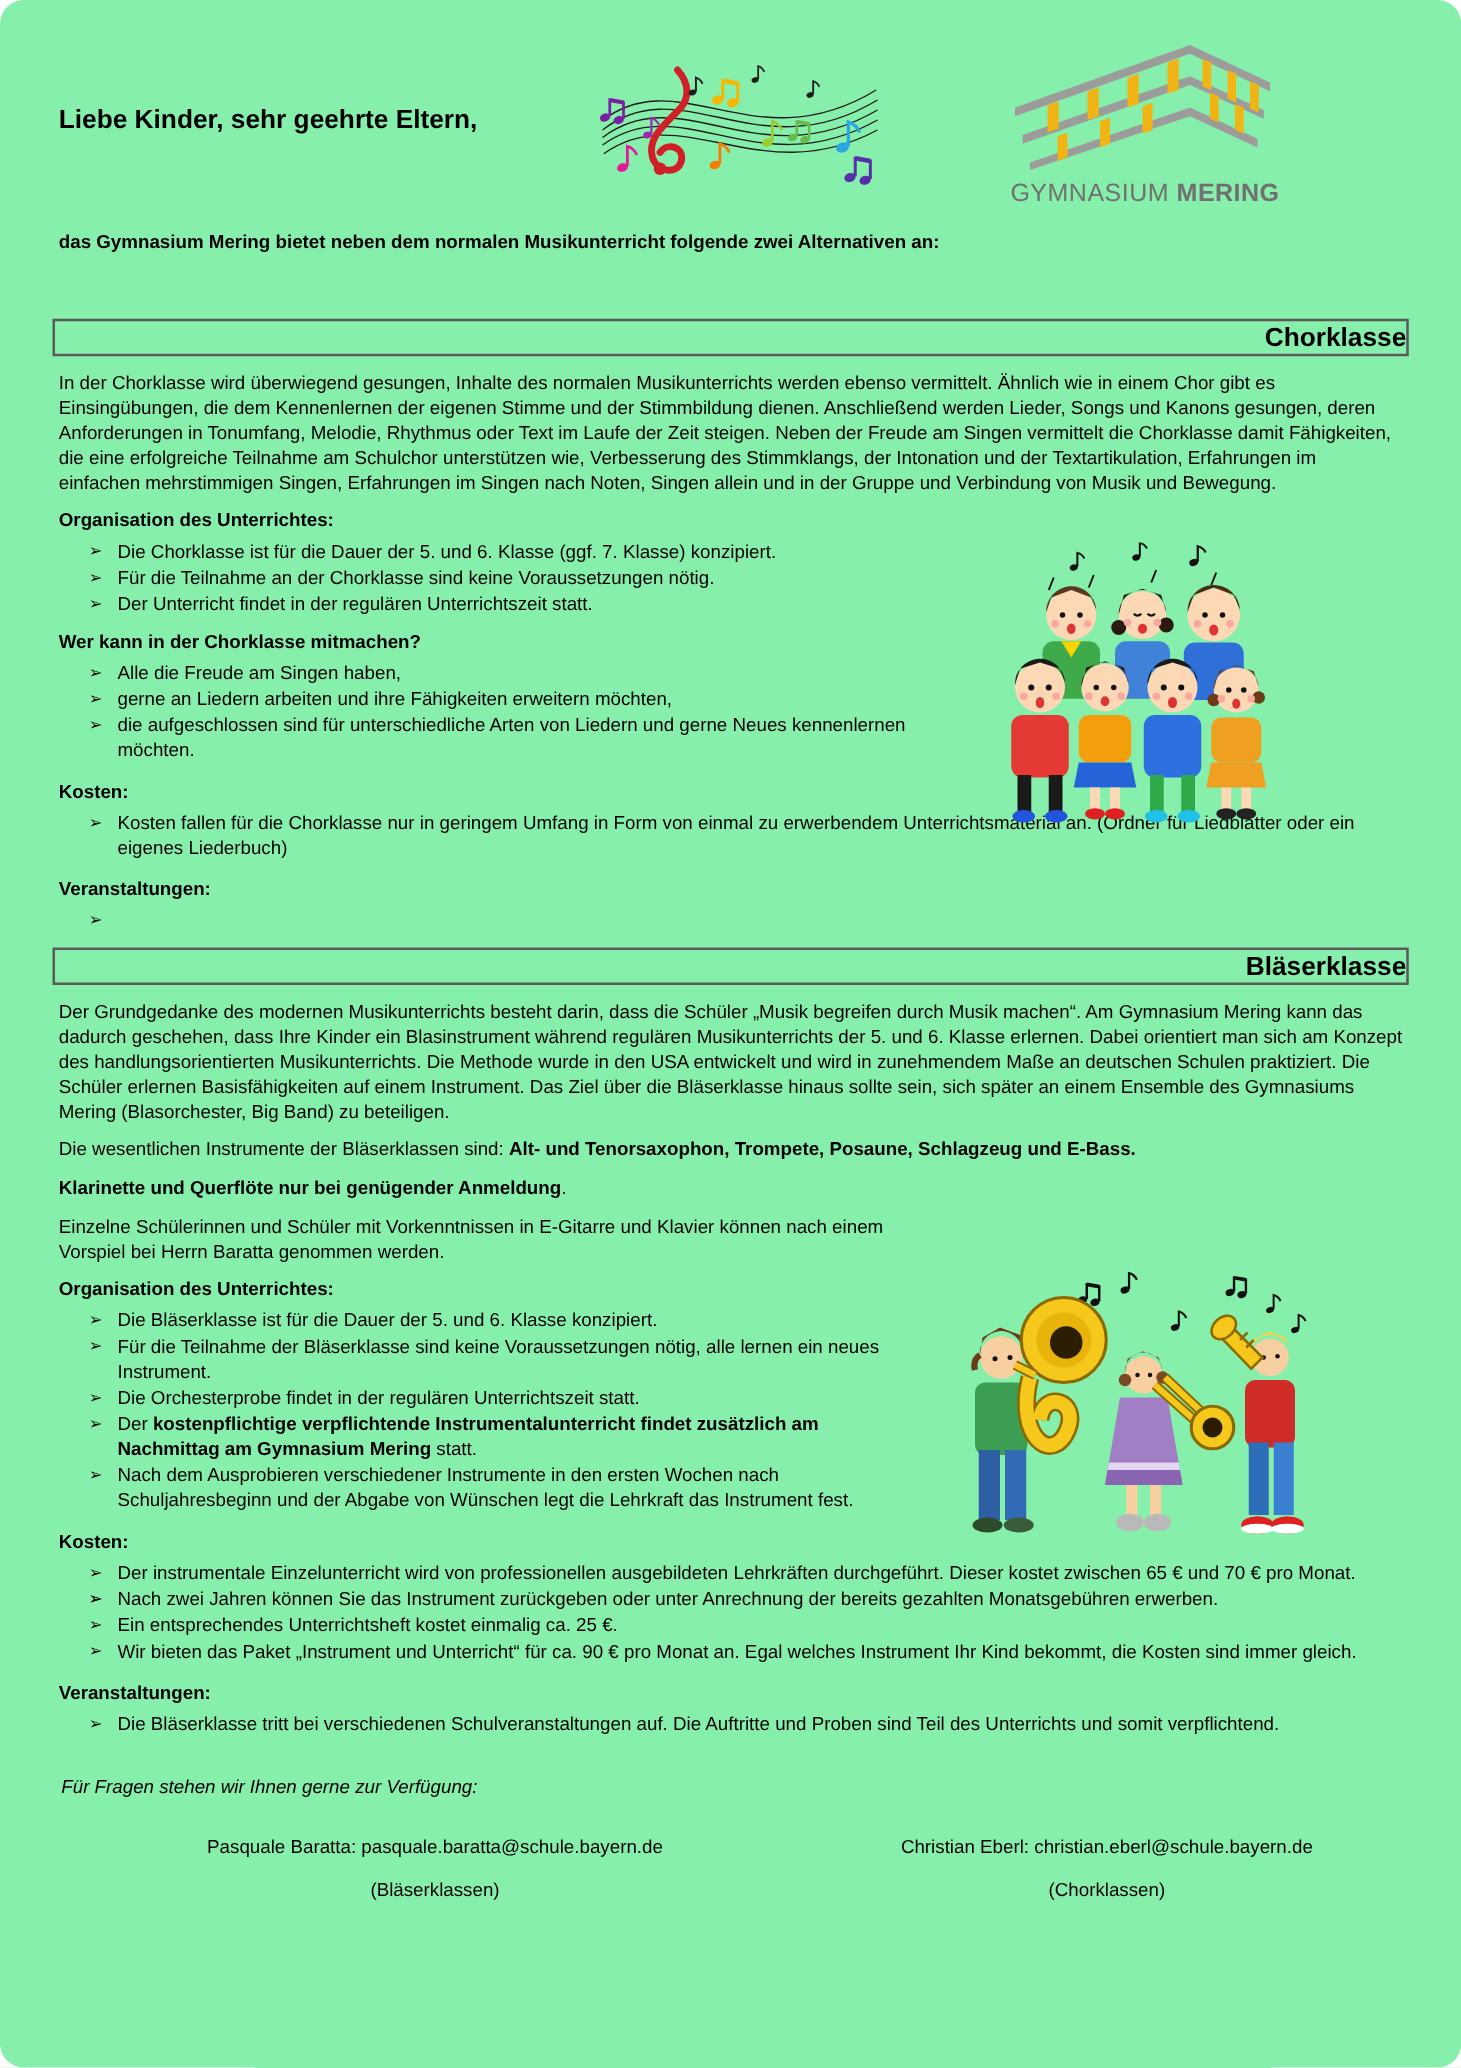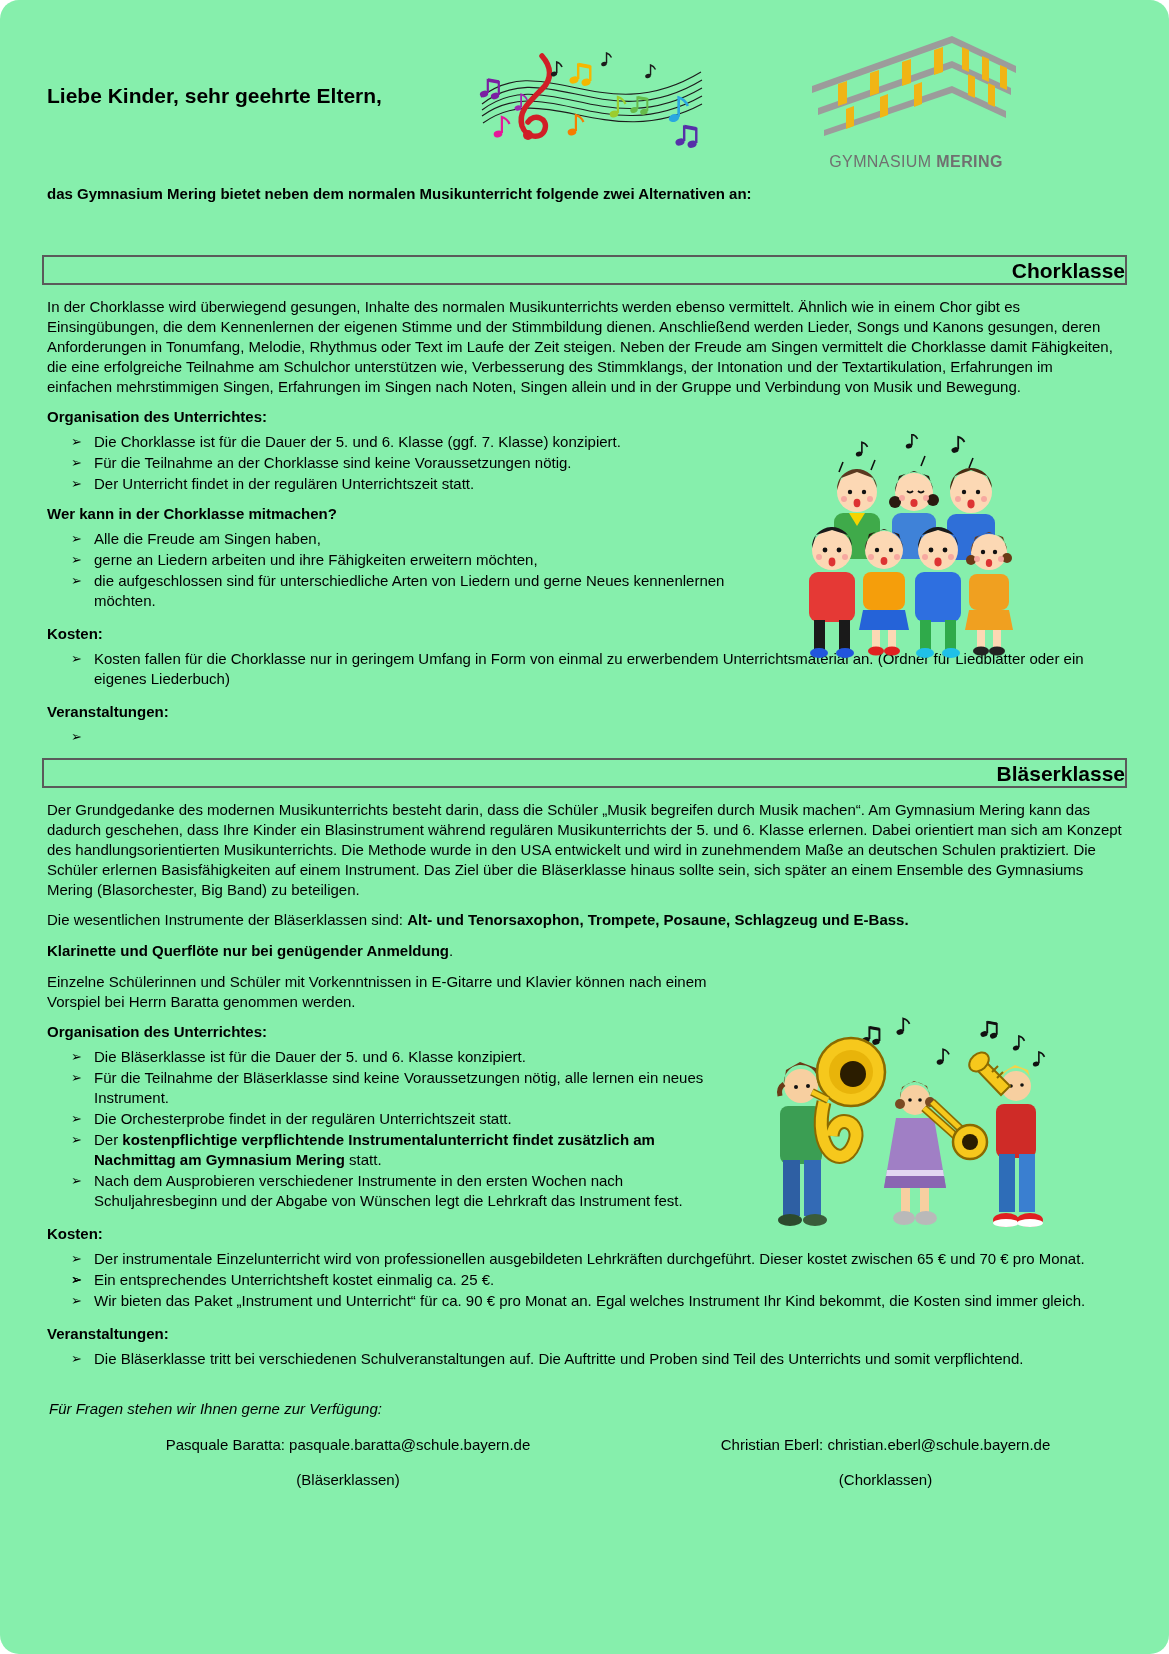--- a/index.html
+++ b/index.html
@@ -13,21 +13,21 @@
     font-family: "Liberation Sans", sans-serif;
     font-size: 15px;
     color: #000;
     overflow: hidden;
     border-radius: 19px;
   }
   .header { position: relative; height: 180px; }
   .doc-title { position: absolute; left: 47px; top: 84px; margin: 0; font-size: 21px; font-weight: bold; }
   .music-art { position: absolute; left: 476px; top: 46px; }
   .logo { position: absolute; left: 808px; top: 26px; width: 216px; text-align: center; }
-  .logo-text { margin-top: 12px; color: #707070; font-size: 16px; letter-spacing: 0.4px; white-space: nowrap; }
+  .logo-text { margin-top: 2px; color: #707070; font-size: 20px; letter-spacing: 0.4px; white-space: nowrap; }
   .logo-text .bold { font-weight: bold; }
   .intro p { margin: 0 47px; font-weight: bold; line-height: 20px; }
   .intro .i1 { margin-top: 4px; }
   .intro .i2 { margin-top: 11px; }
   .section-box {
     margin: 0 42px; height: 30px;
     border: 2px solid #5a5a5a;
     text-align: right; font-size: 21px; font-weight: bold; line-height: 27px;
   }
   .box-chor { margin-top: 51px; }
@@ -38,21 +38,21 @@
   ul.arrows li { position: relative; padding-left: 47px; line-height: 20px; margin-bottom: 1px; }
   ul.arrows li .bm {
     position: absolute; left: 24px; top: 0;
     font-family: "DejaVu Sans", sans-serif; font-size: 13px;
   }
   .chor-left { width: 810px; }
   .bl-left { width: 758px; }
   .choir-art { position: absolute; left: 797px; top: 434px; }
   .brass-art { position: absolute; left: 754px; top: 1000px; }
   .fragen { margin: 30px 49px 0; font-style: italic; line-height: 20px; }
-  .contacts { display: flex; margin: 16px 47px 0; justify-content: flex-end; }
+  .contacts { display: flex; margin: 28px 47px 0; justify-content: flex-end; }
   .contact { text-align: center; line-height: 20px; }
   .contact.c1 { width: 56%; }
   .contact.c2 { width: 44%; }
   .contact .role { margin-top: 15px; }
 </style>
 </head>
 <body>
 
 <div class="page">
 
@@ -289,21 +289,21 @@
       <li><span class="bm">➢</span><span>Die Orchesterprobe findet in der regulären Unterrichtszeit statt.</span></li>
       <li><span class="bm">➢</span><span>Der </span><b>kostenpflichtige verpflichtende Instrumentalunterricht findet zusätzlich am Nachmittag am Gymnasium Mering</b><span> statt.</span></li>
       <li><span class="bm">➢</span><span>Nach dem Ausprobieren verschiedener Instrumente in den ersten Wochen nach Schuljahresbeginn und der Abgabe von Wünschen legt die Lehrkraft das Instrument fest.</span></li>
     </ul>
   </div>
 
   <p class="subhead" style="margin-top:13px;">Kosten:</p>
   <ul class="arrows">
     <li><span class="bm">➢</span><span>Der instrumentale Einzelunterricht wird von professionellen ausgebildeten Lehrkräften durchgeführt. Dieser kostet zwischen 65 € und 70 € pro Monat.</span></li>
     <li><span class="bm">➢</span></li>
-    <li><span class="bm">➢</span></li>
+    <li><span class="bm">➢</span><span>Nach zwei Jahren können Sie das Instrument zurückgeben oder unter Anrechnung der bereits gezahlten Monatsgebühren erwerben.</span></li>
     <li><span class="bm">➢</span><span>Ein entsprechendes Unterrichtsheft kostet einmalig ca. 25 €.</span></li>
     <li><span class="bm">➢</span><span>Wir bieten das Paket „Instrument und Unterricht“ für ca. 90 € pro Monat an. Egal welches Instrument Ihr Kind bekommt, die Kosten sind immer gleich.</span></li>
   </ul>
 
   <p class="subhead" style="margin-top:13px;">Veranstaltungen:</p>
   <ul class="arrows">
     <li><span class="bm">➢</span><span>Die Bläserklasse tritt bei verschiedenen Schulveranstaltungen auf. Die Auftritte und Proben sind Teil des Unterrichts und somit verpflichtend.</span></li>
   </ul>
 
   <svg class="brass-art" width="296" height="245" viewBox="0 0 296 245">

